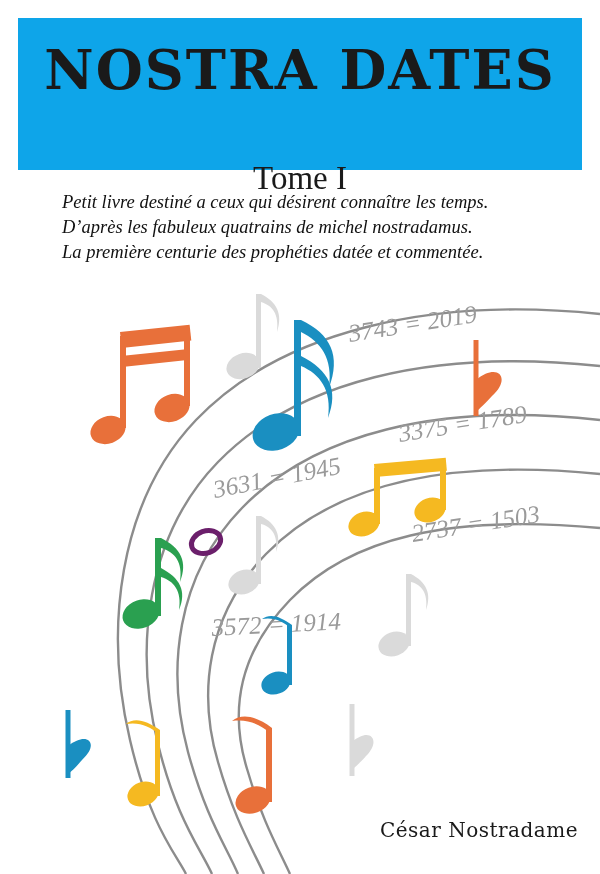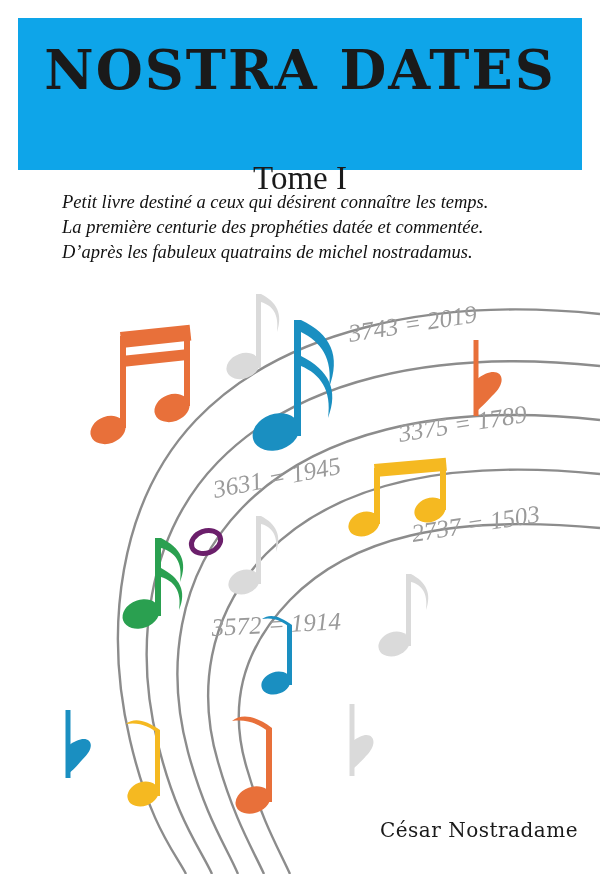--- a/index.html
+++ b/index.html
@@ -98,22 +98,22 @@
 
 <div class="cover">
 
   <div class="header-band">
     <div class="title">NOSTRA DATES</div>
     <div class="subtitle">Tome I</div>
   </div>
 
   <div class="blurb">
     <div>Petit livre destiné a ceux qui désirent connaître les temps.</div>
+    <div>D’après les fabuleux quatrains de michel nostradamus.</div>
     <div>La première centurie des prophéties datée et commentée.</div>
-    <div>D’après les fabuleux quatrains de michel nostradamus.</div>
   </div>
 
   <div class="art">
     <svg width="600" height="604" viewBox="0 0 600 604" xmlns="http://www.w3.org/2000/svg">
 
       <g fill="none" stroke="#8c8c8c" stroke-width="2.4">
         <path d="M600 44 C 430 26, 280 62, 196 150 C 118 232, 104 360, 130 470 C 150 556, 176 584, 186 604"></path>
         <path d="M600 96 C 430 78, 296 112, 218 192 C 146 266, 134 378, 158 474 C 176 548, 200 578, 212 604"></path>
         <path d="M600 150 C 436 132, 314 164, 242 238 C 176 306, 166 400, 188 482 C 206 548, 226 576, 238 604"></path>
         <path d="M600 204 C 442 188, 332 216, 266 284 C 206 346, 198 424, 218 492 C 234 548, 252 578, 264 604"></path>

